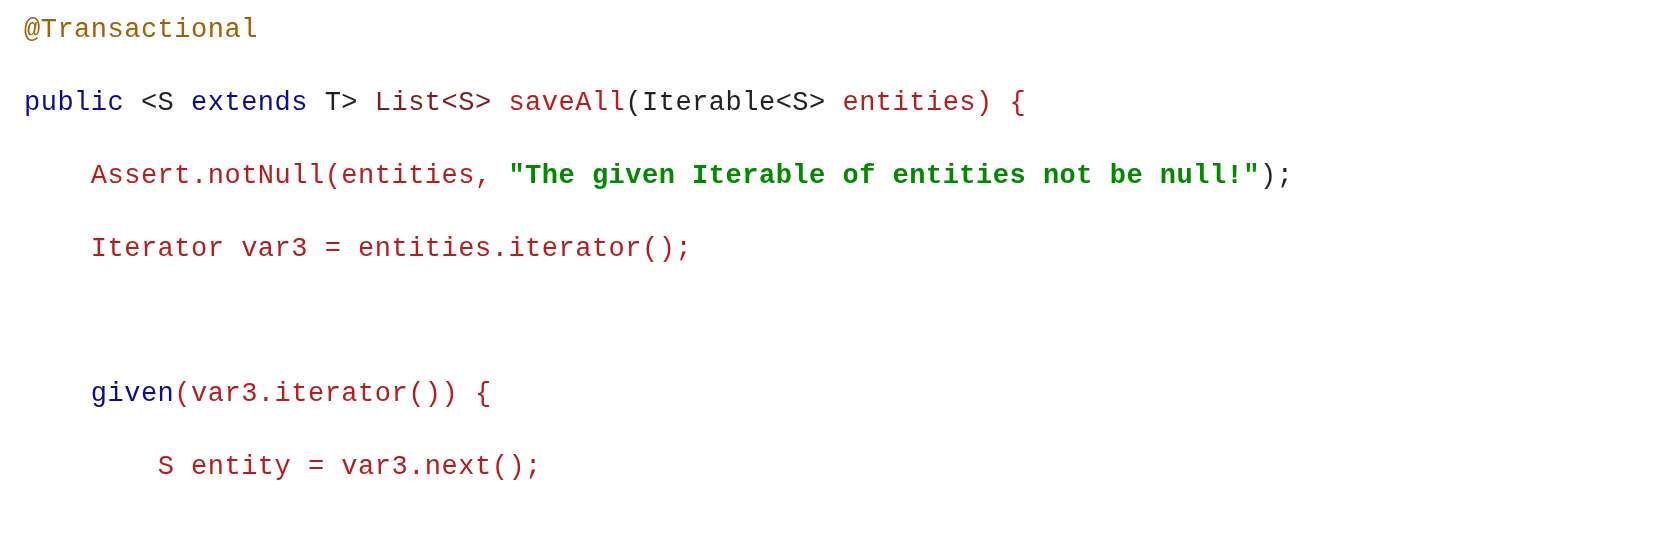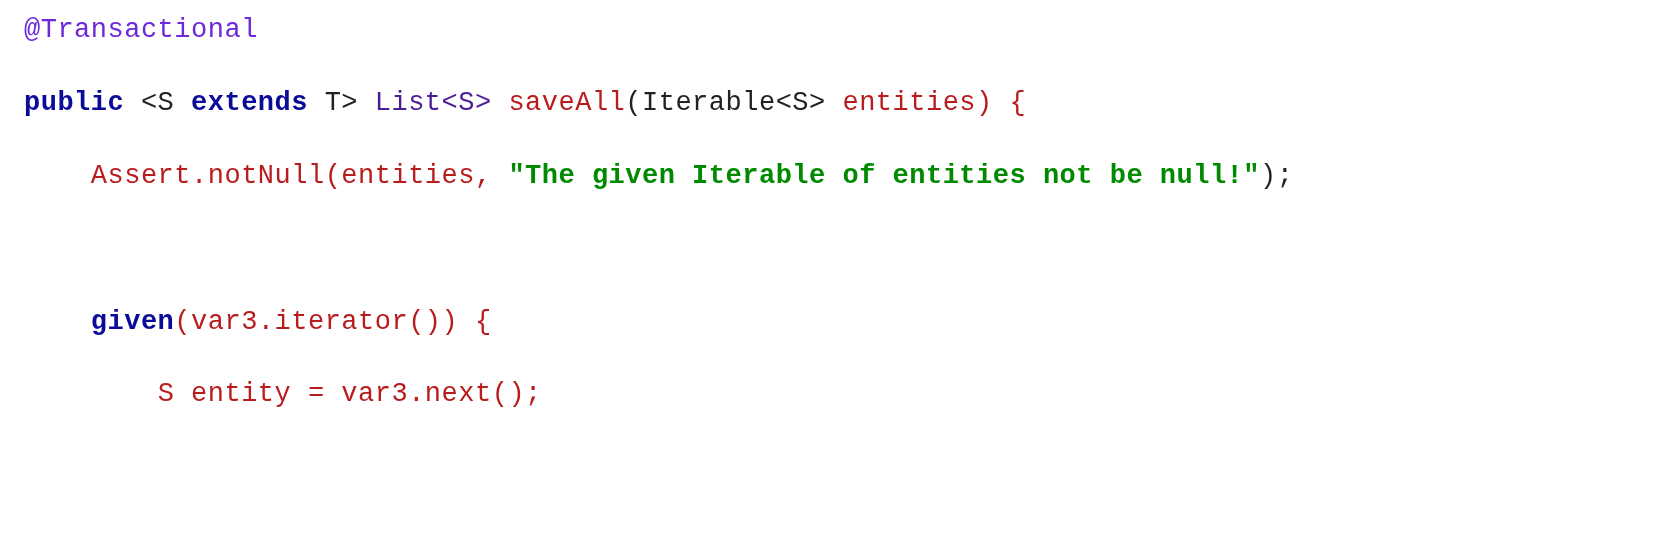--- a/index.html
+++ b/index.html
@@ -21,33 +21,34 @@
     pre {
       font-family: inherit;
       white-space: pre;
       display: block;
     }
     .line {
       display: block;
       white-space: pre;
       position: relative;
     }
-    .tok-annotation { color: #6d28d9; margin-top: 39px; }
-    .tok-keyword { color: #0b0b99; font-weight: 700; }
-    .tok-type { color: #4c1d95; }
+    .tok-annotation { color: #a16207; margin-top: 39px; }
+    .tok-keyword { color: #0b0b99; font-weight: 400; }
+    .tok-type { color: #7f1d1d; }
     .tok-ident { color: #b91c1c; }
     .tok-string { color: #008a00; font-weight: 700; }
     .tok-punct { color: #222; }
   </style>
 </head>
 <body>
 
 <pre><span class="line"><span class="tok-annotation">@Transactional</span></span>
 <span class="line"><span class="tok-keyword">public</span><span class="tok-punct"> </span><span class="tok-punct">&lt;S </span><span class="tok-keyword">extends</span><span class="tok-punct"> </span><span class="tok-punct">T&gt; </span><span class="tok-type">List&lt;S&gt; </span><span class="tok-ident">saveAll</span><span class="tok-punct">(Iterable&lt;S&gt; </span><span class="tok-ident">entities) {</span></span>
 <span class="line"><span>    </span><span class="tok-ident">Assert.notNull(entities, </span><span class="tok-string">"The given Iterable of entities not be null!"</span><span class="tok-punct">);</span></span>
+<span class="line"><span>    </span><span class="tok-ident">Iterator var3 = entities.iterator();</span></span>
 <span class="line"> </span>
 <span class="line"><span>    </span><span class="tok-keyword">given</span><span class="tok-ident">(var3.iterator()) {</span></span>
 <span class="line"><span>        </span><span class="tok-ident">S entity = var3.next();</span></span>
 
 
 
 
 
 </pre>
 

